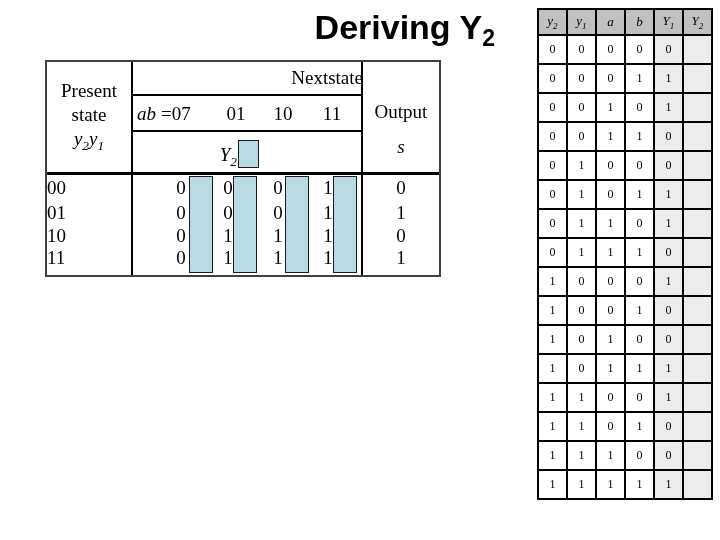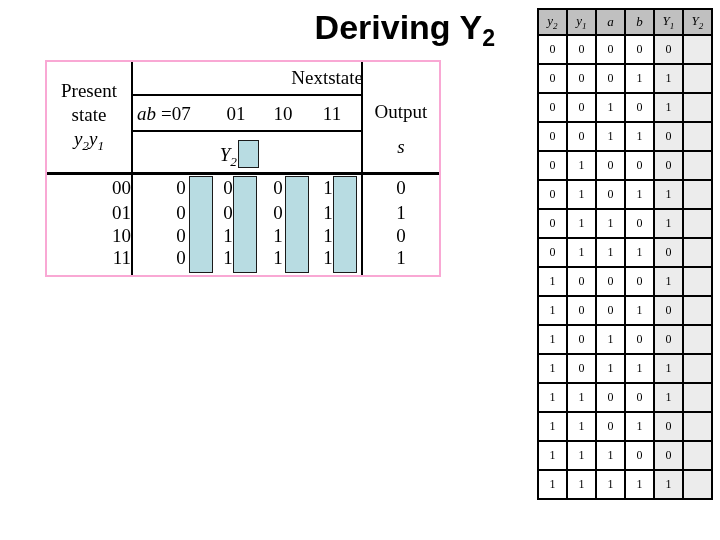--- a/index.html
+++ b/index.html
@@ -5,21 +5,21 @@
   * { margin:0; padding:0; box-sizing:border-box; }
   html,body { width:720px; height:540px; background:#fff; overflow:hidden; }
   body { position:relative; font-family:"Liberation Serif", serif; color:#000; }
 
   .title { position:absolute; left:95px; top:8px; width:400px; text-align:right;
            font-family:"Liberation Sans", sans-serif; font-weight:bold; font-size:34px; }
   .title sub { font-size:0.68em; vertical-align:-7px; }
 
   
   .state-table { position:absolute; left:45px; top:60px; width:396px; height:217px;
-                 border:2px solid #f9a8d4; font-size:19px; }
+                 border:2px solid #404040; font-size:19px; }
   .vline { position:absolute; top:0; bottom:0; width:2px; background:#000; }
   .v1 { left:84px; } .v2 { left:314px; }
   .hline { position:absolute; height:2px; background:#000; left:84px; width:232px; }
   .h-next { top:32px; } .h-ab { top:68px; }
   .h-sep { position:absolute; left:0; width:100%; height:3px; background:#000; top:110px; }
 
   .present-header { position:absolute; left:0; top:17px; width:84px; text-align:center; line-height:24px; }
   .nextstate-label { position:absolute; left:84px; width:232px; top:5px; text-align:right; }
   .it { font-style:italic; }
   sub { font-size:0.7em; }
@@ -34,21 +34,21 @@
 
   .output-header { position:absolute; left:316px; top:0; width:76px; height:78px; text-align:center; }
   .output-word { position:absolute; top:39px; width:100%; }
   .output-s { position:absolute; top:74px; width:100%; font-style:italic; }
 
   .bar { position:absolute; top:114px; height:97px; width:24px; border:1px solid #1a1a1a; }
   .bar1 { left:142px; } .bar2 { left:186px; } .bar3 { left:238px; } .bar4 { left:286px; }
 
   .drow { position:absolute; left:0; width:100%; height:24px; line-height:24px; }
   .r1 { top:114px; } .r2 { top:139px; } .r3 { top:162px; } .r4 { top:184px; }
-  .drow .pres { position:absolute; left:0; width:84px; text-align:right; }
+  .drow .pres { position:absolute; left:0; width:84px; text-align:left; }
   .drow .nd  { position:absolute; width:28px; text-align:center; }
   .n1 { left:120px; } .n2 { left:167px; } .n3 { left:217px; } .n4 { left:267px; }
   .drow .out { position:absolute; left:316px; width:76px; text-align:center; }
 
   
   .truth { position:absolute; left:537px; top:8px; width:176px;
            border-collapse:collapse; table-layout:fixed; }
   .truth th, .truth td { border:2px solid #000; text-align:center; overflow:hidden; }
   .truth th { height:26px; font-weight:normal; font-style:italic; font-size:13px; }
   .truth td { height:29px; font-size:12px; }

